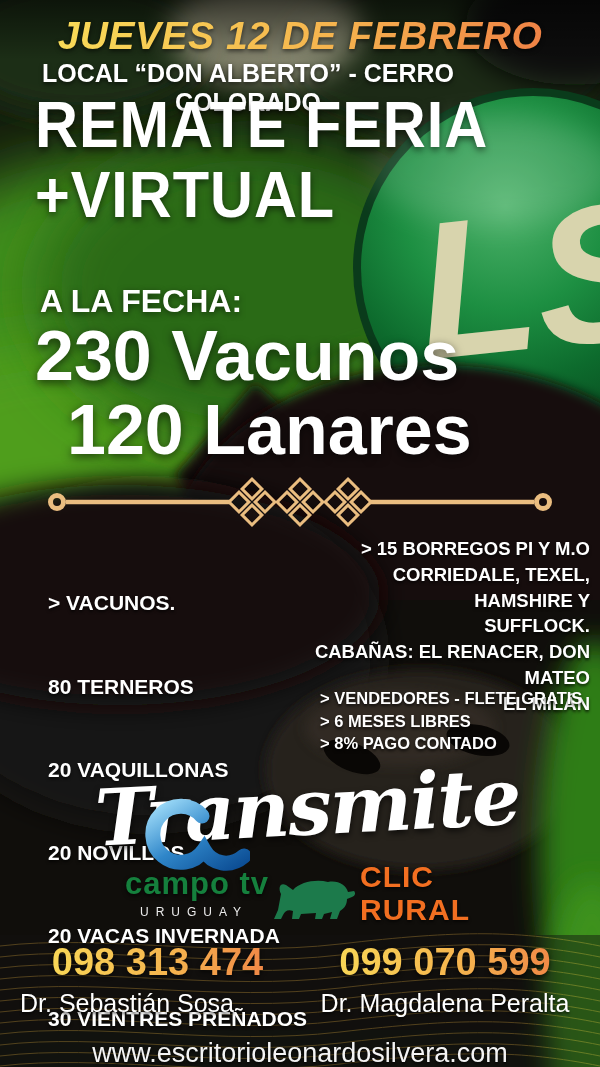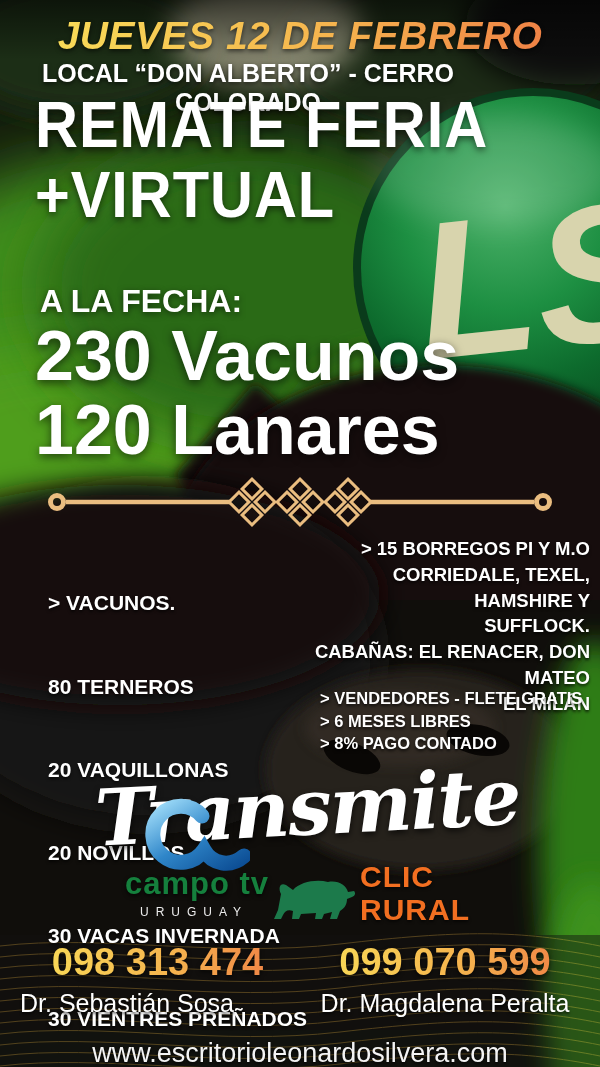--- a/index.html
+++ b/index.html
@@ -16,21 +16,21 @@
   .location{left:0;top:59px;width:496px;text-align:center;color:#fff;
         font-size:25px;font-weight:700;text-shadow:0 2px 4px rgba(0,0,0,.6);}
   .title{left:35px;color:#fff;font-weight:800;font-size:64px;letter-spacing:1px;
         transform:scaleX(.93);transform-origin:left center;
         text-shadow:0 3px 8px rgba(0,0,0,.55);white-space:nowrap;}
   .t1{top:88px;} .t2{top:158px;}
   .fecha{left:40px;top:283px;color:#fff;font-weight:800;font-size:32px;
         text-shadow:0 2px 6px rgba(0,0,0,.55);}
   .count{left:35px;color:#fff;font-weight:800;font-size:70px;white-space:nowrap;
         text-shadow:0 3px 10px rgba(0,0,0,.6);}
-  .c1{top:316px;} .c2{top:390px;}
+  .c1{top:316px;} .c2{top:390px;margin-left:32px;}
 
   .list-left{left:48px;top:534px;color:#fff;font-weight:700;font-size:21px;
         line-height:27.7px;text-shadow:0 2px 3px rgba(0,0,0,.7);white-space:pre;}
   .list-right{left:295px;top:536px;width:295px;color:#fff;font-weight:700;
         font-size:18.5px;line-height:25.8px;text-shadow:0 2px 3px rgba(0,0,0,.7);text-align:right;}
   .terms{left:320px;top:687px;color:#ffffff;font-weight:700;font-size:16.5px;
         line-height:22.7px;text-shadow:0 2px 3px rgba(0,0,0,.7);white-space:nowrap;}
 
   .transmite{left:95px;top:762px;width:410px;text-align:center;color:#fff;
         font-family:"DejaVu Serif",serif;font-style:italic;font-weight:700;
@@ -180,21 +180,21 @@
         </g>
       </g>
     </g>
   </svg>
 
   <div class="layer list-left">
     <div>&gt; VACUNOS.</div>
     <div>80 TERNEROS</div>
     <div>20 VAQUILLONAS</div>
     <div>20 NOVILLOS</div>
-    <div>30 VACAS INVERNADA</div>
+    <div>20 VACAS INVERNADA</div>
     <div>30 VIENTRES PREÑADOS</div>
     
     
   </div>
 
   <div class="layer list-right">
     <div>&gt; 15 BORREGOS PI Y  M.O</div>
     <div>CORRIEDALE, TEXEL, HAMSHIRE Y</div>
     <div>SUFFLOCK.</div>
     <div>CABAÑAS:  EL RENACER, DON MATEO</div>

